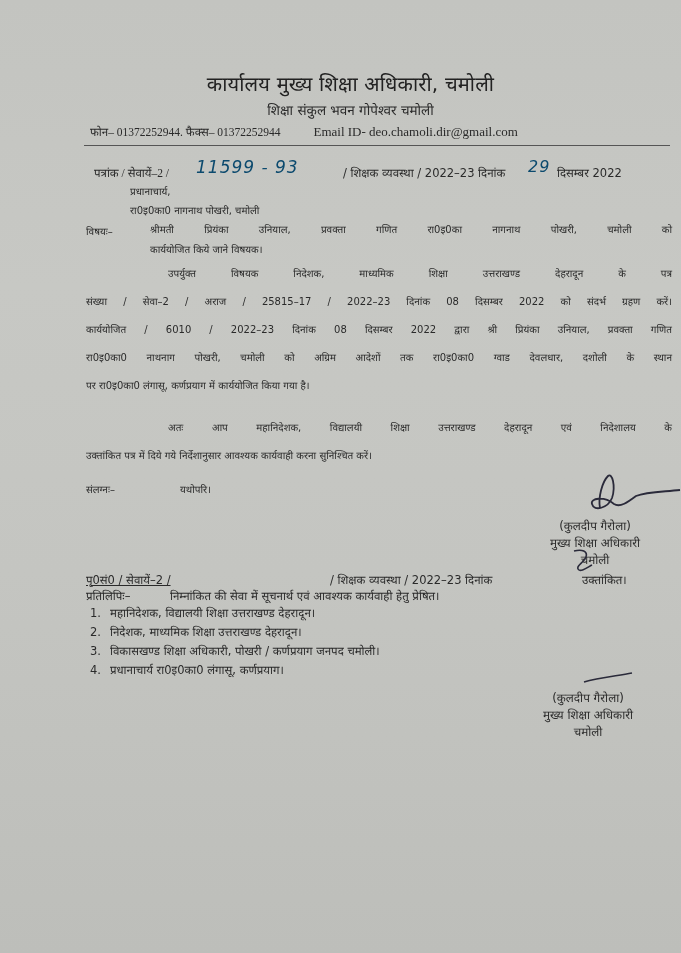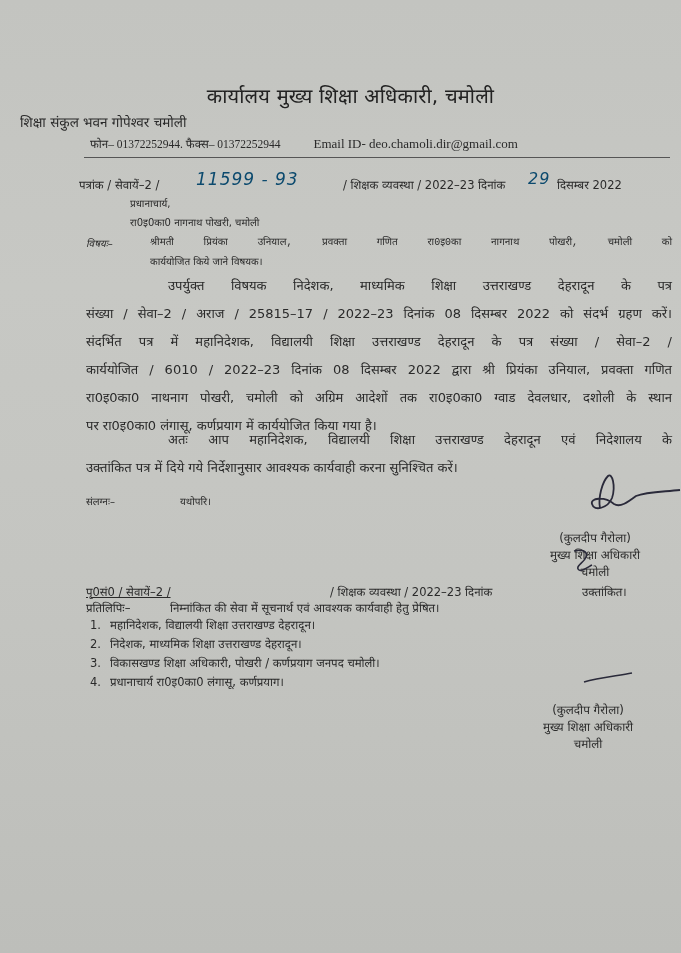--- a/index.html
+++ b/index.html
@@ -3,65 +3,64 @@
 <meta charset="utf-8">
 <style>
   html, body { margin:0; padding:0; }
   body {
     width:681px; height:953px; overflow:hidden;
     background: linear-gradient(180deg, #c3c4c0 0%, #c7c8c4 30%, #c4c5c1 60%, #bdbeba 100%);
     font-family: "DejaVu Sans", sans-serif;
     color:#2a2a2a;
     position:relative;
   }
-  .abs { position:absolute; white-space:nowrap;margin-top:12px; }
+  .abs { position:absolute; white-space:nowrap; }
   .title { left:0; width:681px; top:70px; text-align:center; font-size:20px; letter-spacing:0.2px; color:#222; padding-left:20px; box-sizing:border-box; }
-  .subtitle { left:0; width:681px; top:101px; font-size:13.5px; color:#2a2a2a; padding-left:20px; box-sizing:border-box; }
+  .subtitle { left:0; width:681px; top:101px; text-align:center; font-size:13.5px; color:#2a2a2a; padding-left:20px; box-sizing:border-box; }
   .contact { left:90px; top:124px; font-size:11.5px; font-family:"Liberation Serif", serif; color:#2a2a2a; }
   .contact .email { margin-left:30px; font-size:13px; }
   .rule { left:84px; width:586px; top:145px; height:0; border-top:1.2px solid #555; }
   .small { font-size:11.5px; }
   .hand { font-family:"DejaVu Sans", sans-serif; font-size:17px; font-style:italic; color:#0c4a6e; letter-spacing:1px; }
   .body-text { font-size:10px; color:#2a2a2a; }
-  .para { left:86px; width:586px; white-space:normal; text-align:justify; text-align-last:justify; line-height:28px; font-size:13px; }
+  .para { left:86px; width:586px; white-space:normal; text-align:justify; text-align-last:justify; line-height:28px; font-size:10px; }
   .para .line { display:block; }
   .para .line.last { text-align-last:left; }
   .indent { padding-left:82px; }
   .sig { text-align:center; font-size:11.8px; line-height:17px; }
   .list-item { font-size:11.5px; left:90px; }
   .sig-svg { position:absolute; }
 </style>
 </head>
 <body>
 
 <div class="abs title">कार्यालय मुख्य शिक्षा अधिकारी, चमोली</div>
 <div class="abs subtitle">शिक्षा संकुल भवन गोपेश्वर चमोली</div>
 <div class="abs contact">
   <span>फोन– 01372252944. फैक्स– 01372252944</span>
   <span class="email">Email ID- deo.chamoli.dir@gmail.com</span>
 </div>
 <div class="abs rule"></div>
 
-<div class="abs small" style="left:79px; top:165px;">पत्रांक / सेवायें–2 /</div>
+<div class="abs small" style="left:94px; top:165px;font-family:Liberation Serif, serif;">पत्रांक / सेवायें–2 /</div>
 <div class="abs hand" style="left:196px; top:157px;">11599 - 93</div>
 <div class="abs small" style="left:343px; top:165px;">/ शिक्षक व्यवस्था / 2022–23 दिनांक</div>
 <div class="abs hand" style="left:528px; top:157px; font-size:16px;">29</div>
 <div class="abs small" style="left:557px; top:165px;">दिसम्बर 2022</div>
 
 <div class="abs body-text" style="left:130px; top:184px;">प्रधानाचार्य,</div>
 <div class="abs body-text" style="left:130px; top:203px;">रा0इ0का0 नागनाथ पोखरी, चमोली</div>
 
-<div class="abs body-text" style="left:86px; top:224px;font-style:italic;">विषयः–</div>
-<div class="abs body-text" style="left:150px; top:222px; width:522px; text-align:justify; text-align-last:justify; white-space:normal;font-family:Liberation Mono, monospace;">श्रीमती प्रियंका उनियाल, प्रवक्ता गणित रा0इ0का नागनाथ पोखरी, चमोली को</div>
+<div class="abs body-text" style="left:86px; top:224px;">विषयः–</div>
+<div class="abs body-text" style="left:150px; top:222px; width:522px; text-align:justify; text-align-last:justify; white-space:normal;">श्रीमती प्रियंका उनियाल, प्रवक्ता गणित रा0इ0का नागनाथ पोखरी, चमोली को</div>
 <div class="abs body-text" style="left:150px; top:242px;">कार्ययोजित किये जाने विषयक।</div>
 
 <div class="abs para" style="top:260px;">
   <span class="line indent">उपर्युक्त विषयक निदेशक, माध्यमिक शिक्षा उत्तराखण्ड देहरादून के पत्र</span>
   <span class="line">संख्या / सेवा–2 / अराज / 25815–17 / 2022–23 दिनांक 08 दिसम्बर 2022 को संदर्भ ग्रहण करें।</span>
-  <span class="line">संदर्भित पत्र में महानिदेशक, विद्यालयी शिक्षा उत्तराखण्ड देहरादून के पत्र संख्या / सेवा–2 /</span>
   <span class="line">कार्ययोजित / 6010 / 2022–23 दिनांक 08 दिसम्बर 2022 द्वारा श्री प्रियंका उनियाल, प्रवक्ता गणित</span>
   <span class="line">रा0इ0का0 नाथनाग पोखरी, चमोली को अग्रिम आदेशों तक रा0इ0का0 ग्वाड देवलधार, दशोली के स्थान</span>
   <span class="line last">पर रा0इ0का0 लंगासू, कर्णप्रयाग में कार्ययोजित किया गया है।</span>
 </div>
 
 <div class="abs para" style="top:414px;">
   <span class="line indent">अतः आप महानिदेशक, विद्यालयी शिक्षा उत्तराखण्ड देहरादून एवं निदेशालय के</span>
   <span class="line last">उक्तांकित पत्र में दिये गये निर्देशानुसार आवश्यक कार्यवाही करना सुनिश्चित करें।</span>
 </div>
 

